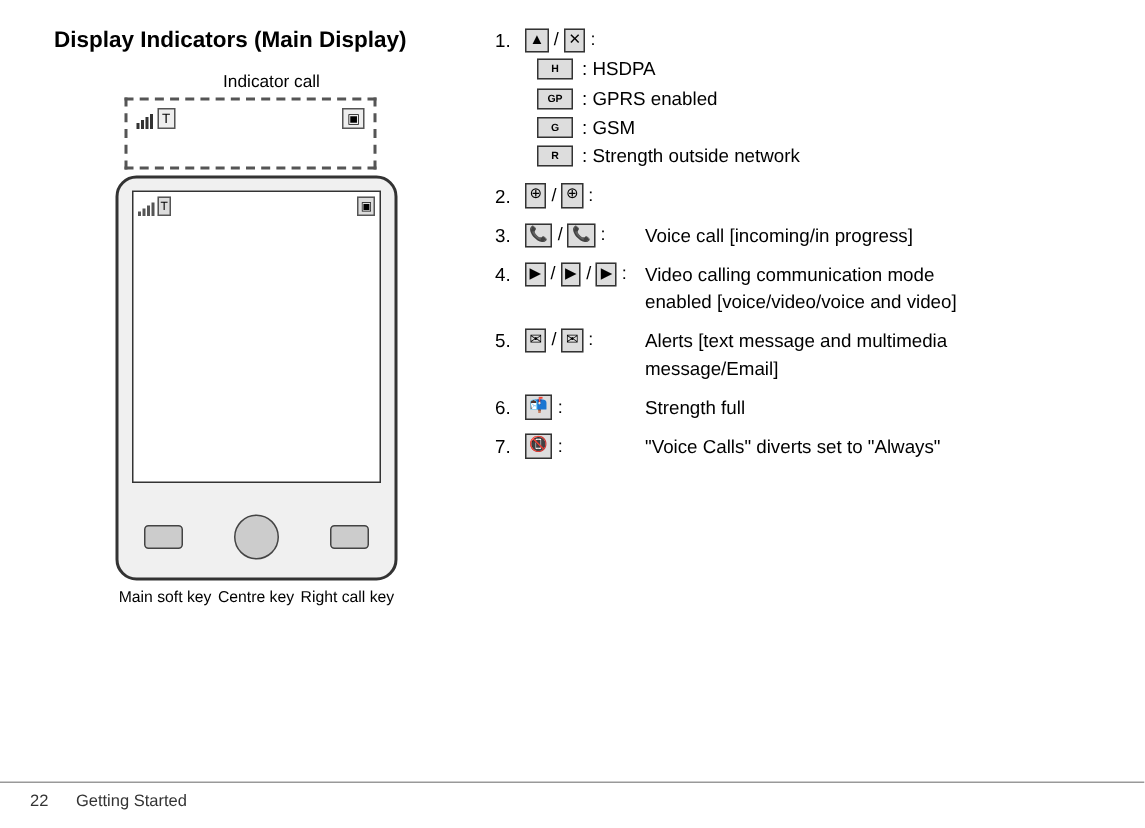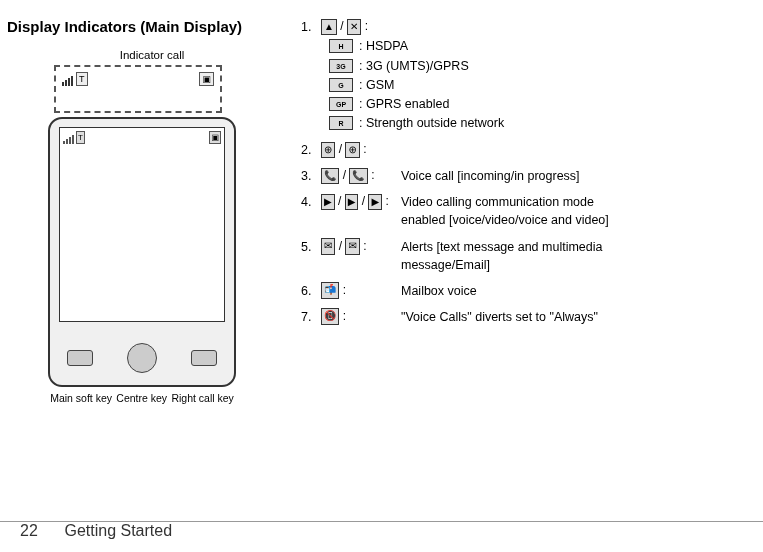--- a/index.html
+++ b/index.html
@@ -11,21 +11,21 @@
       font-size: 13px;
       color: #000;
       overflow: hidden;
       position: relative;
     }
 
     .page-container {
       display: flex;
       width: 763px;
       height: 552px;
-      padding: 18px 20px 18px 7px;
+      padding: 18px 20px 18px 36px;
     }
 
     
     .left-section {
       width: 280px;
       flex-shrink: 0;
       padding-right: 10px;
     }
 
     .main-title {
@@ -65,21 +65,21 @@
       gap: 6px;
       margin-bottom: 1px;
       font-size: 12.5px;
     }
 
     
     .page-footer {
       position: absolute;
       bottom: 12px;
       left: 20px;
-      font-size: 16px;
+      font-size: 11px;
       color: #333;
     }
 
     .footer-divider {
       position: absolute;
       bottom: 30px;
       left: 0;
       right: 0;
       height: 1px;
       background: #999;
@@ -160,32 +160,28 @@
             :
           </span>
         </div>
 
         <div style="margin-left:8px;">
           <div class="sub-item">
             <span style="display:inline-block;width:24px;height:14px;border:1px solid #333;background:#ddd;font-size:7px;text-align:center;line-height:14px;font-weight:bold;">H</span>
             <span>: HSDPA</span>
           </div>
           <div class="sub-item">
-            <span style="display:inline-block;width:24px;height:14px;border:1px solid #333;background:#ddd;font-size:7px;text-align:center;line-height:14px;font-weight:bold;">3G</span>
-            <span>: 3G (UMTS)/GPRS</span>
+            <span style="display:inline-block;width:24px;height:14px;border:1px solid #333;background:#ddd;font-size:7px;text-align:center;line-height:14px;font-weight:bold;">GP</span>
+            <span>: GPRS enabled</span>
           </div>
           <div class="sub-item">
             <span style="display:inline-block;width:24px;height:14px;border:1px solid #333;background:#ddd;font-size:7px;text-align:center;line-height:14px;font-weight:bold;">G</span>
             <span>: GSM</span>
           </div>
           <div class="sub-item">
-            <span style="display:inline-block;width:24px;height:14px;border:1px solid #333;background:#ddd;font-size:7px;text-align:center;line-height:14px;font-weight:bold;">GP</span>
-            <span>: GPRS enabled</span>
-          </div>
-          <div class="sub-item">
             <span style="display:inline-block;width:24px;height:14px;border:1px solid #333;background:#ddd;font-size:7px;text-align:center;line-height:14px;font-weight:bold;">R</span>
             <span>: Strength outside network</span>
           </div>
         </div>
       </div>
     </div>
 
     <div class="list-item">
       <span class="list-number">2.</span>
       <div style="display:flex;align-items:flex-start;">
@@ -239,21 +235,21 @@
       </div>
     </div>
 
     <div class="list-item">
       <span class="list-number">6.</span>
       <div style="display:flex;align-items:flex-start;">
         <span style="min-width:80px;font-size:12px;">
           <span style="display:inline-block;font-size:10px;border:1px solid #333;padding:0 2px;background:#ddd;vertical-align:middle;">📬</span>
           :
         </span>
-        <span>Mailbox voice</span>
+        <span>Strength full</span>
       </div>
     </div>
 
     <div class="list-item">
       <span class="list-number">7.</span>
       <div style="display:flex;align-items:flex-start;">
         <span style="min-width:80px;font-size:12px;">
           <span style="display:inline-block;font-size:10px;border:1px solid #333;padding:0 2px;background:#ddd;vertical-align:middle;">📵</span>
           :
         </span>

